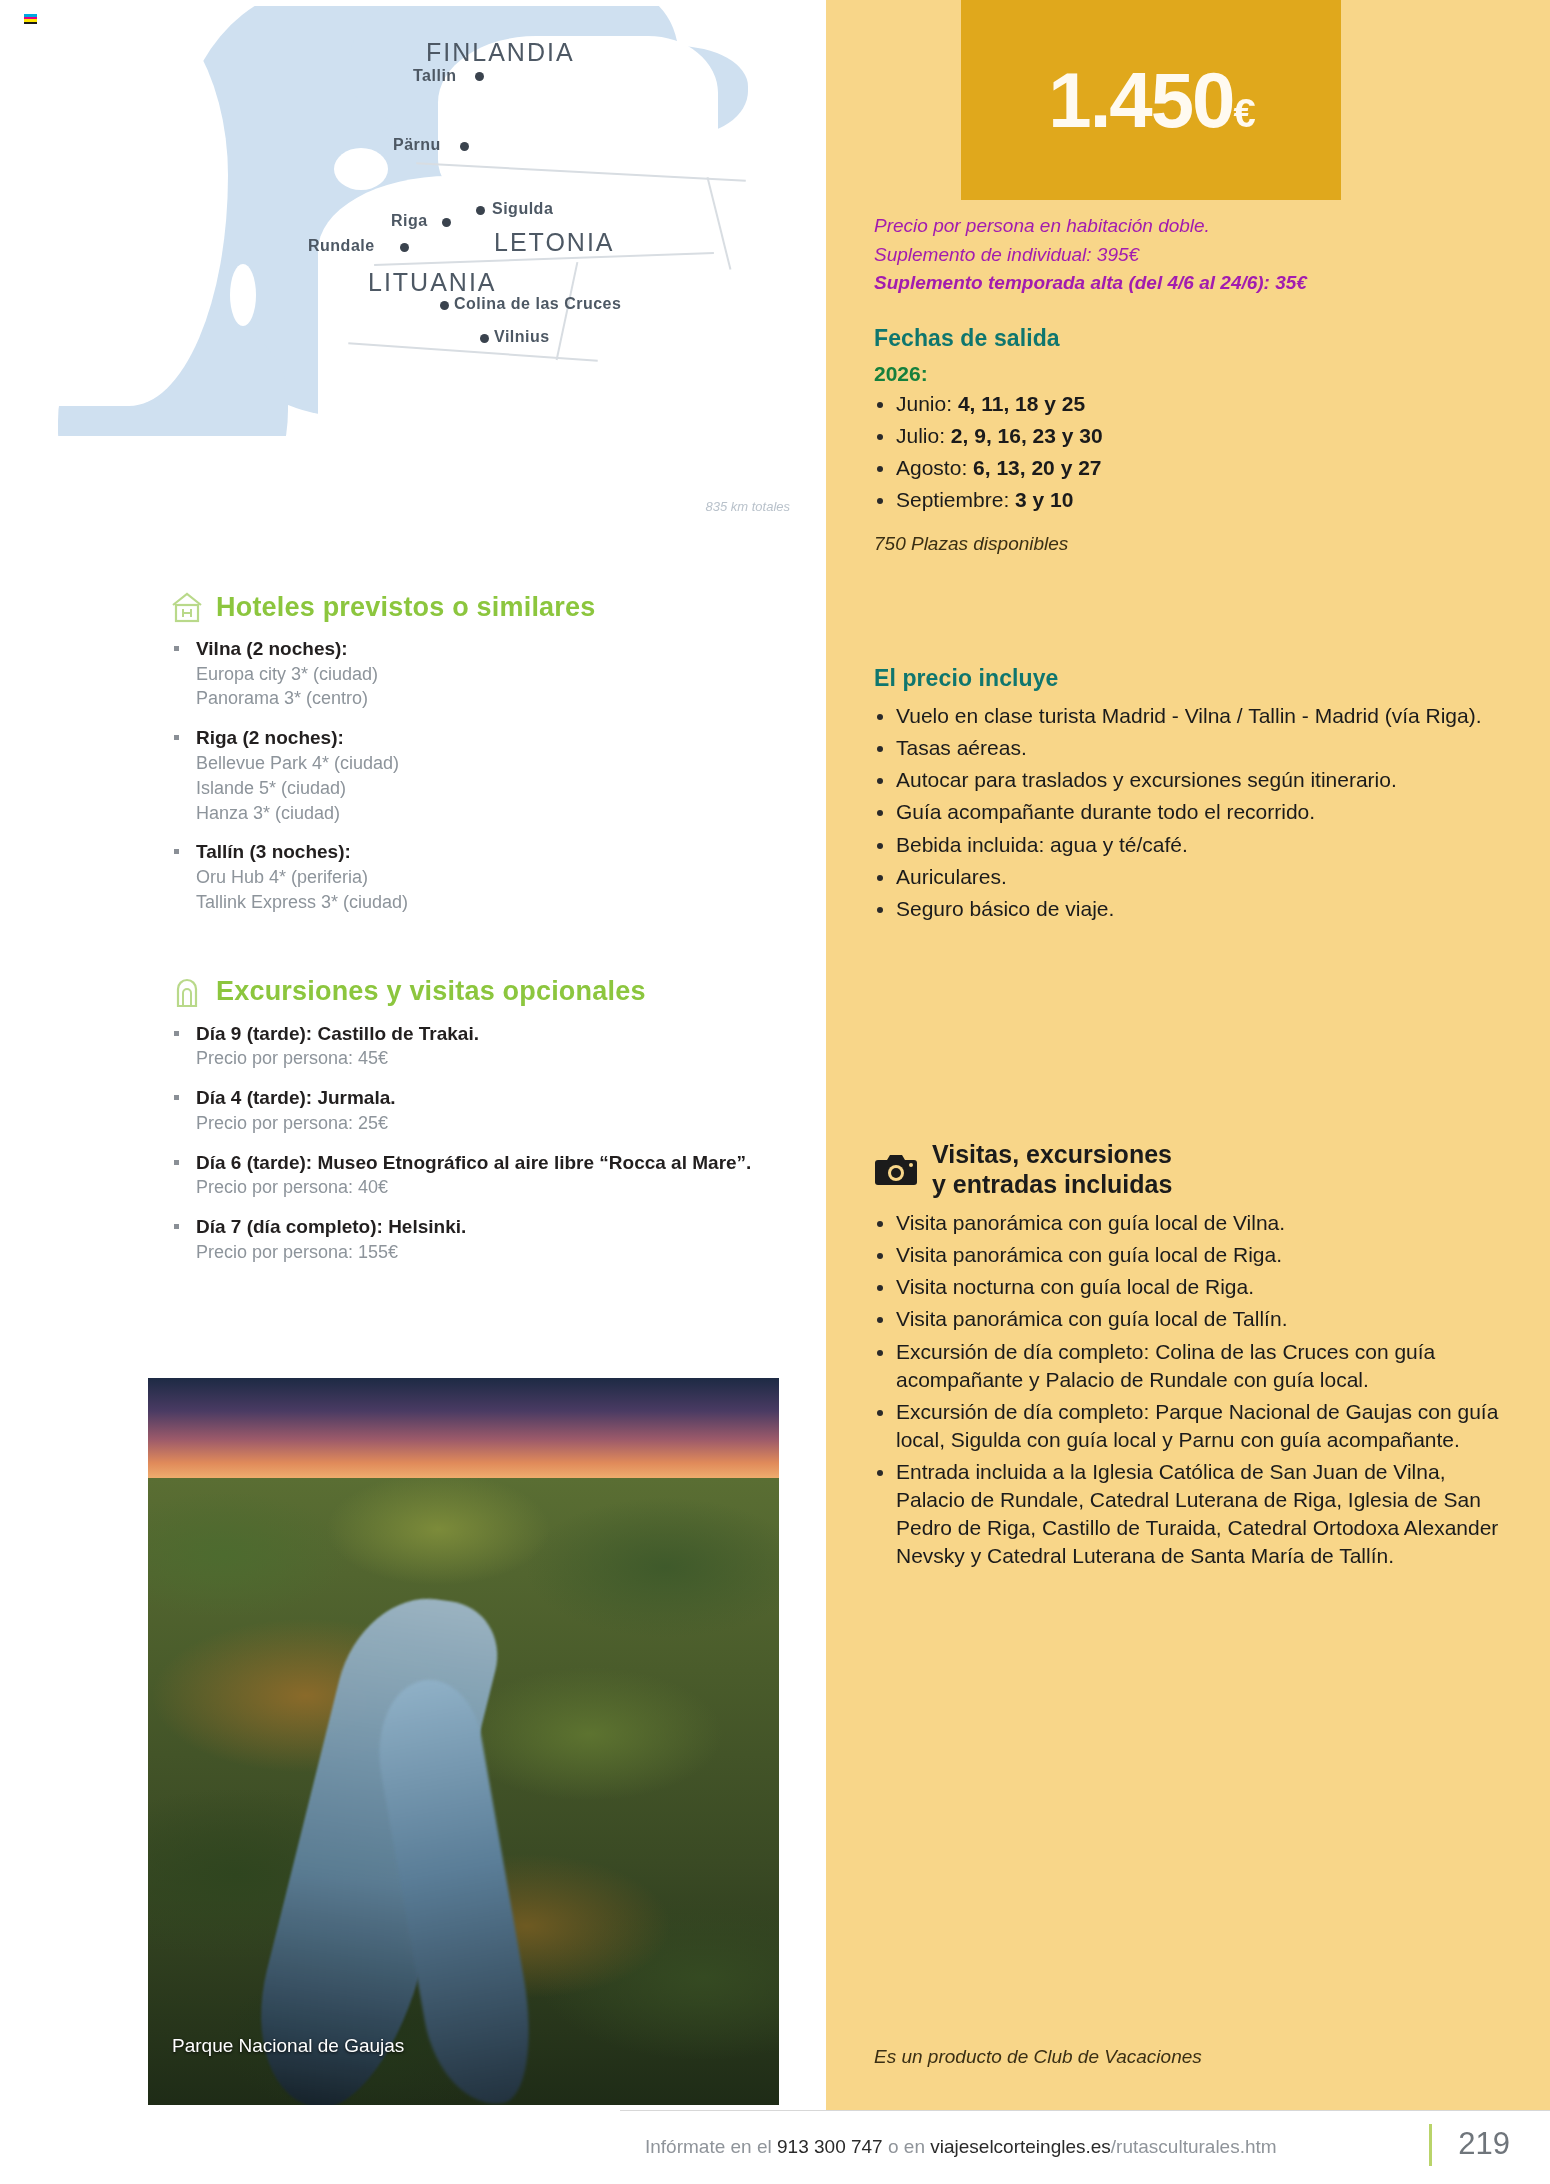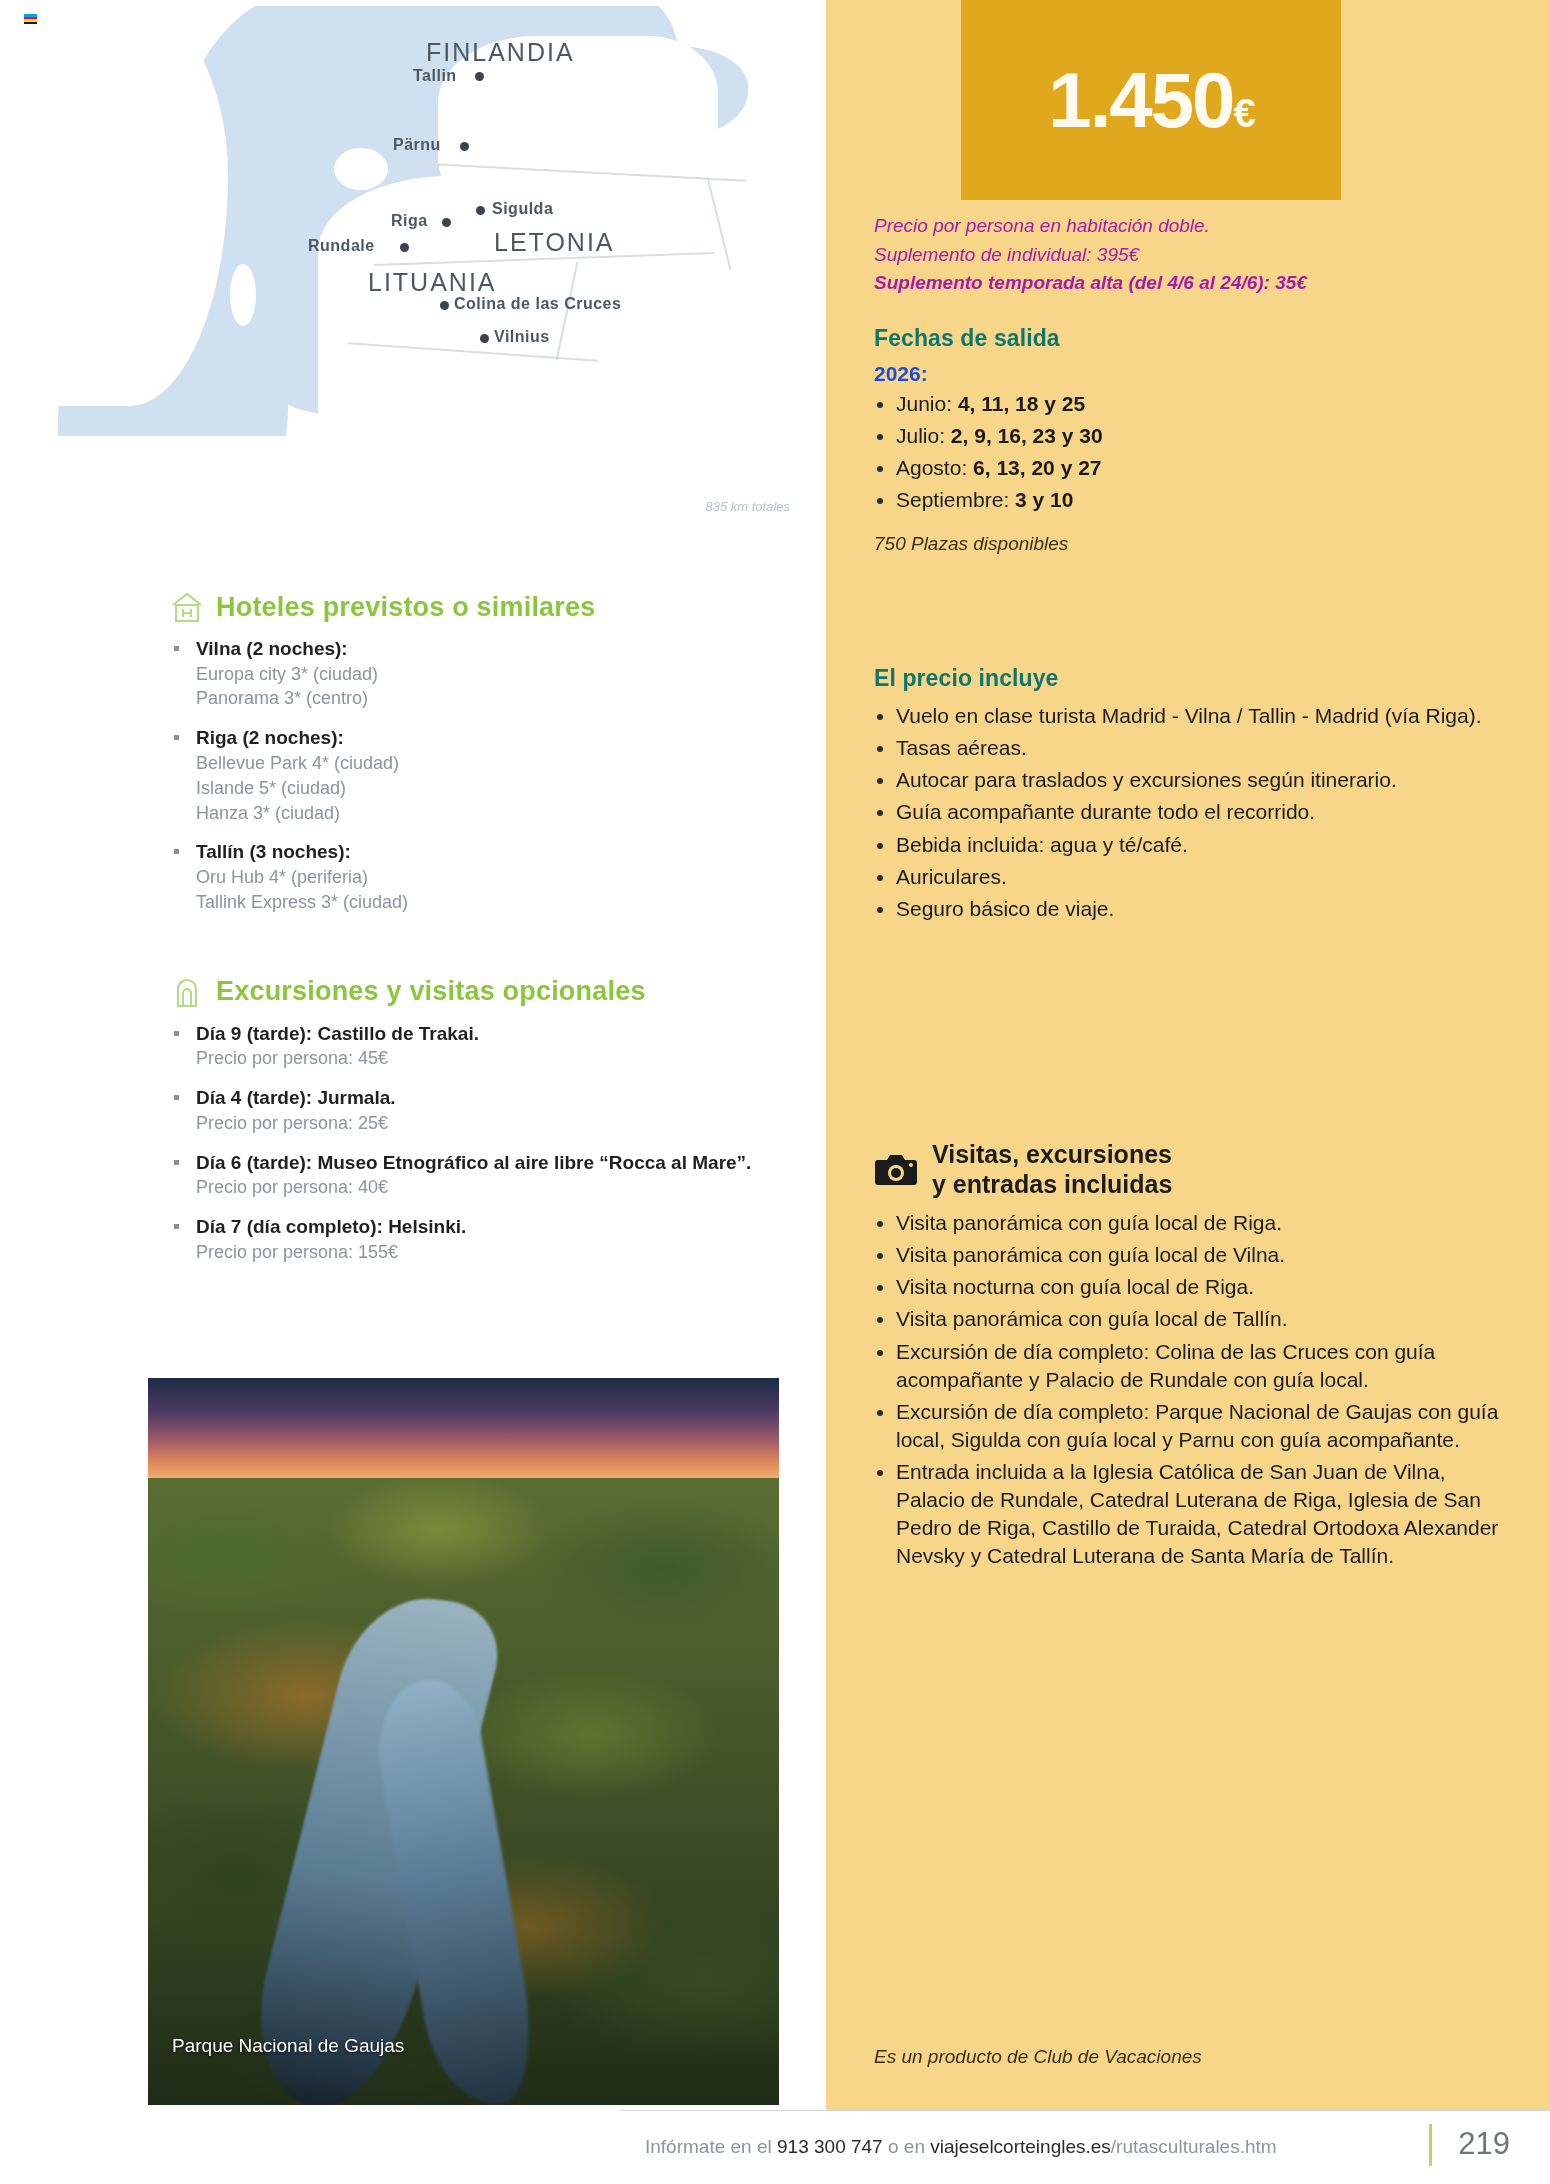--- a/index.html
+++ b/index.html
@@ -167,21 +167,21 @@
     margin-bottom: 4px;
   }
   .r-list li:before {
     content:"";
     position:absolute; left:3px; top: 12px;
     width:6px; height:6px; border-radius:50%; background:#2a2a2a;
   }
   .bold { font-weight:700; }
 
   .sec-dates { position:absolute; left:48px; top:325px; width:640px; }
-  .year { font-size:21px; font-weight:700; color:#1d4ed8; margin: 10px 0 4px; }
+  .year { font-size:21px; font-weight:700; color:#15803d; margin: 10px 0 4px; }
   .plazas { font-style:italic; font-size:19px; color:#3a2f14; margin-top:18px; }
 
   .sec-includes { position:absolute; left:48px; top:665px; width:640px; }
   .sec-includes .h2 { margin-bottom: 10px; }
 
   .sec-visits { position:absolute; left:48px; top:1140px; width:640px; }
   .visits-head { display:flex; align-items:center; gap:14px; margin-bottom:10px;}
   .cam-icon { width:44px; height:34px; flex:0 0 44px; }
   .visits-title { font-size:25px; font-weight:700; color:#1b1b1b; line-height:1.18; }
 
@@ -397,22 +397,22 @@
             <circle cx="22" cy="20" r="5" fill="#1b1b1b"></circle>
             <circle cx="37" cy="12" r="2" fill="#f8d689"></circle>
           </svg>
         </span>
         <span class="visits-title">
           <span>Visitas, excursiones</span><br>
           <span>y entradas incluidas</span>
         </span>
       </div>
       <ul class="r-list">
+        <li>Visita panorámica con guía local de Vilna.</li>
         <li>Visita panorámica con guía local de Riga.</li>
-        <li>Visita panorámica con guía local de Vilna.</li>
         <li>Visita nocturna con guía local de Riga.</li>
         <li>Visita panorámica con guía local de Tallín.</li>
         <li>Excursión de día completo: Colina de las Cruces con guía acompañante y Palacio de Rundale con guía local.</li>
         <li>Excursión de día completo: Parque Nacional de Gaujas con guía local, Sigulda con guía local y Parnu con guía acompañante.</li>
         <li>Entrada incluida a la Iglesia Católica de San Juan de Vilna, Palacio de Rundale, Catedral Luterana de Riga, Iglesia de San Pedro de Riga, Castillo de Turaida, Catedral Ortodoxa Alexander Nevsky y Catedral Luterana de Santa María de Tallín.</li>
       </ul>
     </div>
 
     <div class="product-note">Es un producto de Club de Vacaciones</div>
   </div>

